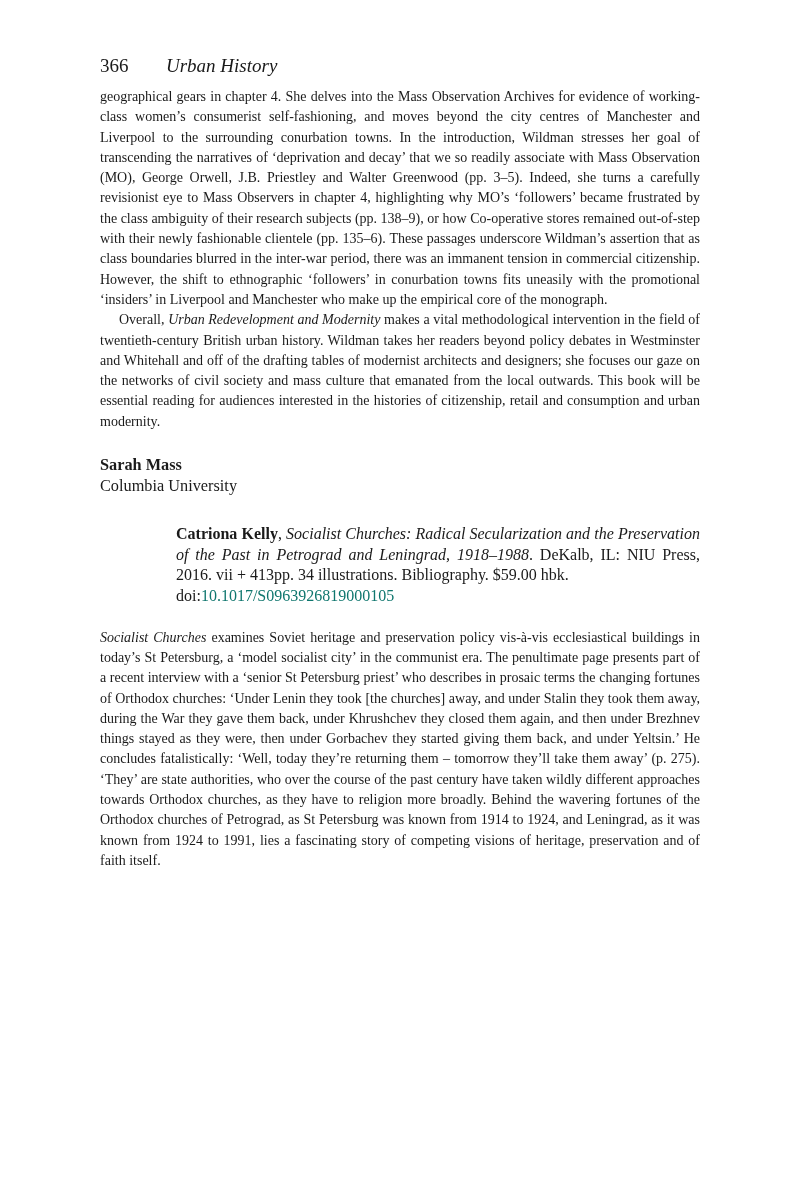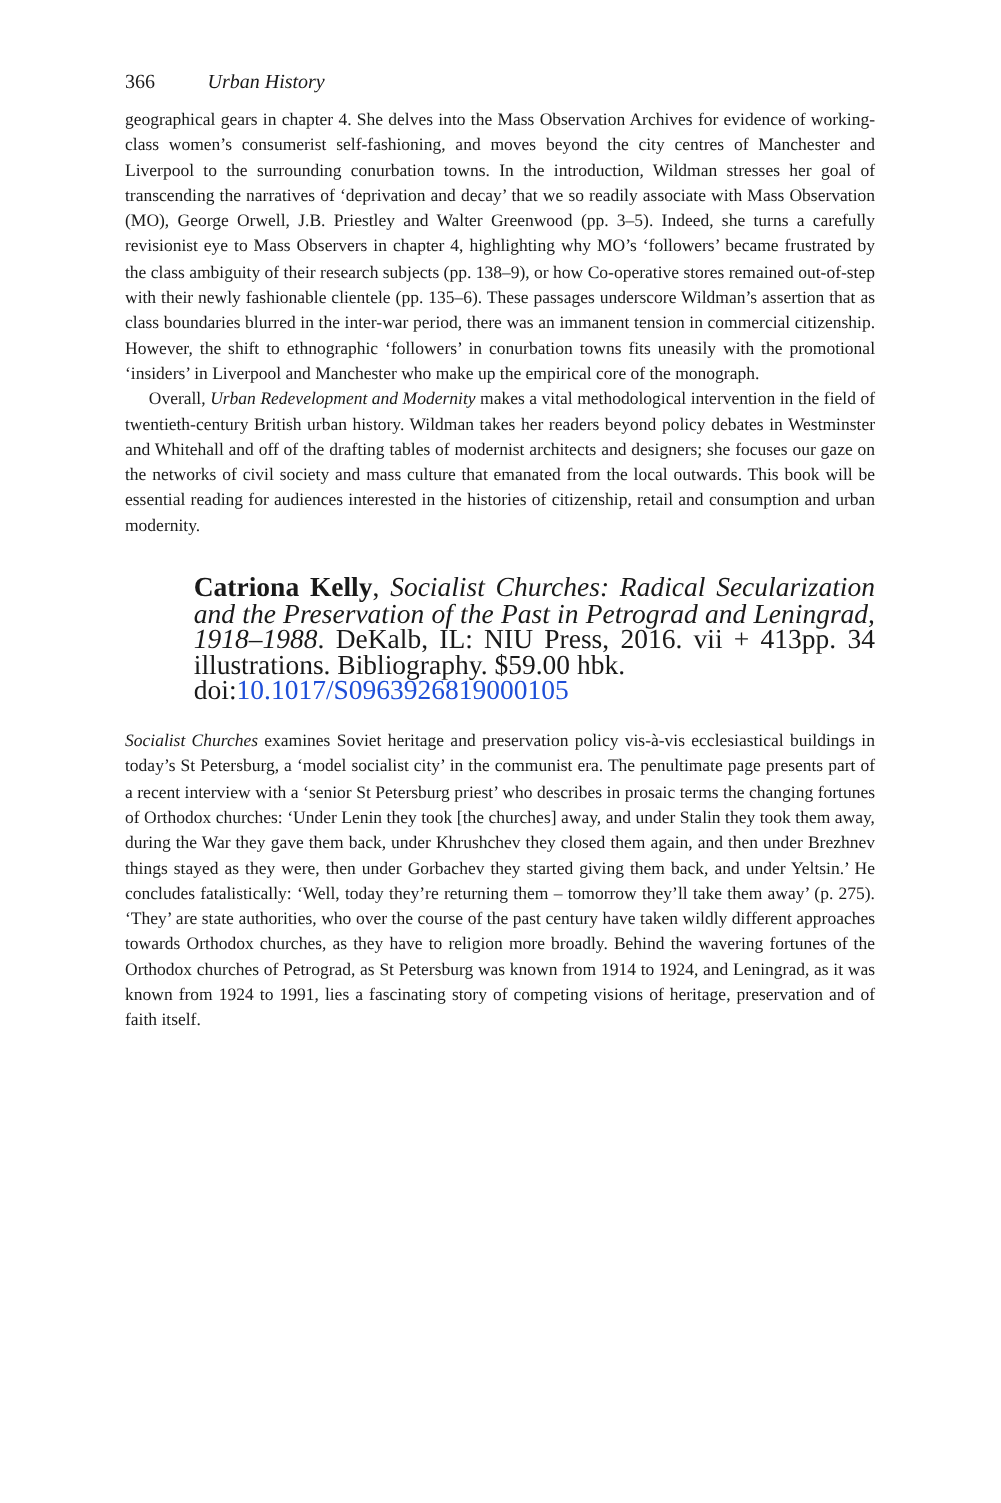--- a/index.html
+++ b/index.html
@@ -15,21 +15,21 @@
       font-family: "Liberation Serif", "DejaVu Serif", serif;
       color: #1a1a1a;
     }
     .page {
       position: absolute;
       left: 100px;
       top: 54px;
       width: 600px;
     }
     .running-head {
-      font-size: 16px;
+      font-size: 19px;
       line-height: 24px;
       height: 24px;
       margin-bottom: 9px;
       white-space: nowrap;
     }
     .running-head .pageno {
       display: inline-block;
       width: 66px;
     }
     .running-head .journal {
@@ -48,33 +48,33 @@
     .signature {
       margin-top: 23px;
       font-size: 16.3px;
       line-height: 20.6px;
     }
     .signature .name {
       font-weight: bold;
     }
     .book-entry {
       margin-top: 28px;
-      margin-left: 55px;
-      font-size: 22px;
+      margin-left: 76px;
+      font-size: 16px;
       line-height: 20.6px;
       text-align: justify;
     }
     .book-entry .author {
       font-weight: bold;
     }
     .book-entry .title {
       font-style: italic;
     }
     .book-entry .doi-link {
-      color: #1d4ed8;
+      color: #0f766e;
       text-decoration: none;
     }
     .review-start {
       margin-top: 21px;
     }
     em {
     }
   </style>
 </head>
 <body>
@@ -82,20 +82,24 @@
 <div class="page">
 
   <div class="running-head">
     <span class="pageno">366</span><span class="journal">Urban History</span>
   </div>
 
   <p>geographical gears in chapter 4. She delves into the Mass Observation Archives for evidence of working-class women’s consumerist self-fashioning, and moves beyond the city centres of Manchester and Liverpool to the surrounding conurbation towns. In the introduction, Wildman stresses her goal of transcending the narratives of ‘deprivation and decay’ that we so readily associate with Mass Observation (MO), George Orwell, J.B. Priestley and Walter Greenwood (pp. 3–5). Indeed, she turns a carefully revisionist eye to Mass Observers in chapter 4, highlighting why MO’s ‘followers’ became frustrated by the class ambiguity of their research subjects (pp. 138–9), or how Co-operative stores remained out-of-step with their newly fashionable clientele (pp. 135–6). These passages underscore Wildman’s assertion that as class boundaries blurred in the inter-war period, there was an immanent tension in commercial citizenship. However, the shift to ethnographic ‘followers’ in conurbation towns fits uneasily with the promotional ‘insiders’ in Liverpool and Manchester who make up the empirical core of the monograph.</p>
 
   <p class="indent"><span>Overall, </span><em>Urban Redevelopment and Modernity</em><span> makes a vital methodological intervention in the field of twentieth-century British urban history. Wildman takes her readers beyond policy debates in Westminster and Whitehall and off of the drafting tables of modernist architects and designers; she focuses our gaze on the networks of civil society and mass culture that emanated from the local outwards. This book will be essential reading for audiences interested in the histories of citizenship, retail and consumption and urban modernity.</span></p>
 
+  <div class="signature">
+    <div class="name">Sarah Mass</div>
+    <div>Columbia University</div>
+  </div>
 
   <div class="book-entry">
     <span class="author">Catriona Kelly</span><span>, </span><span class="title">Socialist Churches: Radical Secularization and the Preserva­tion of the Past in Petrograd and Leningrad, 1918–1988</span><span>. DeKalb, IL: NIU Press, 2016. vii + 413pp. 34 illustrations. Bibliography. $59.00 hbk.</span><br><span>doi:</span><a class="doi-link" href="#">10.1017/S0963926819000105</a>
   </div>
 
   <p class="review-start"><em>Socialist Churches</em><span> examines Soviet heritage and preservation policy vis-à-vis ecclesiastical buildings in today’s St Petersburg, a ‘model socialist city’ in the communist era. The penultimate page presents part of a recent interview with a ‘senior St Petersburg priest’ who describes in prosaic terms the changing fortunes of Orthodox churches: ‘Under Lenin they took [the churches] away, and under Stalin they took them away, during the War they gave them back, under Khrushchev they closed them again, and then under Brezhnev things stayed as they were, then under Gorbachev they started giving them back, and under Yeltsin.’ He concludes fatalistically: ‘Well, today they’re returning them – tomorrow they’ll take them away’ (p. 275). ‘They’ are state authorities, who over the course of the past century have taken wildly different approaches towards Orthodox churches, as they have to religion more broadly. Behind the wavering fortunes of the Orthodox churches of Petrograd, as St Petersburg was known from 1914 to 1924, and Leningrad, as it was known from 1924 to 1991, lies a fascinating story of competing visions of heritage, preservation and of faith itself.</span></p>
 
 
 </div>
 

